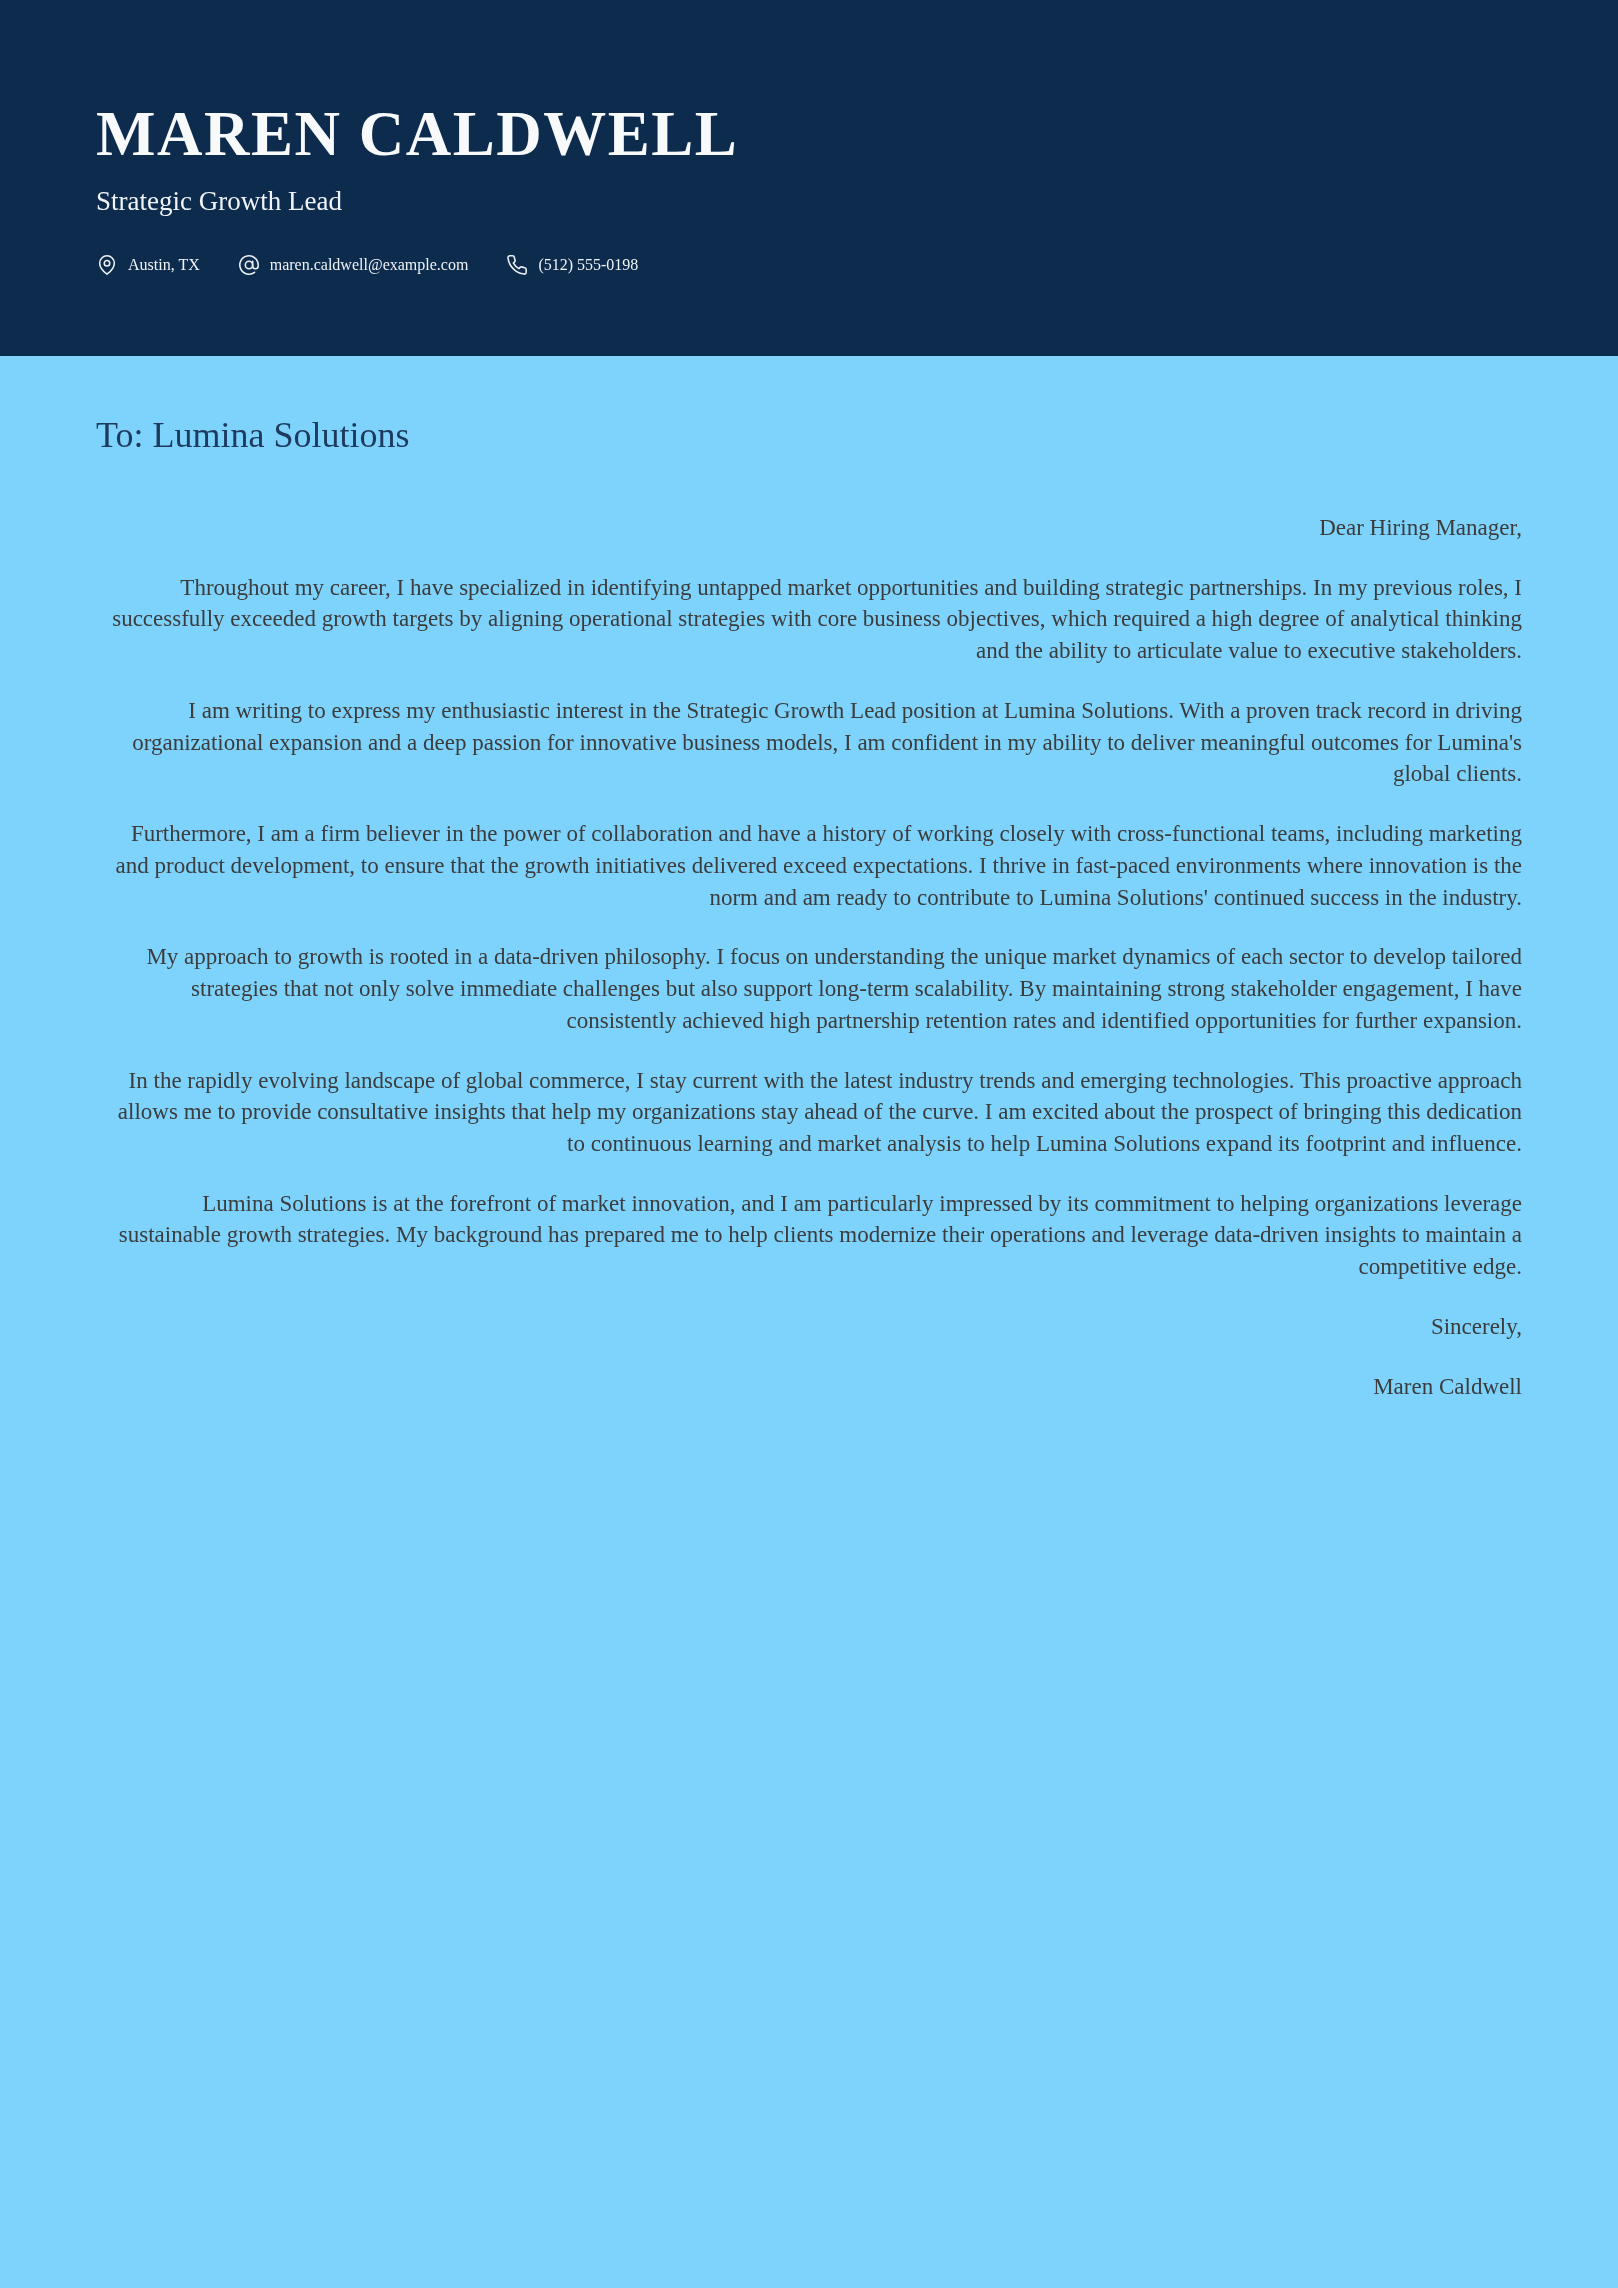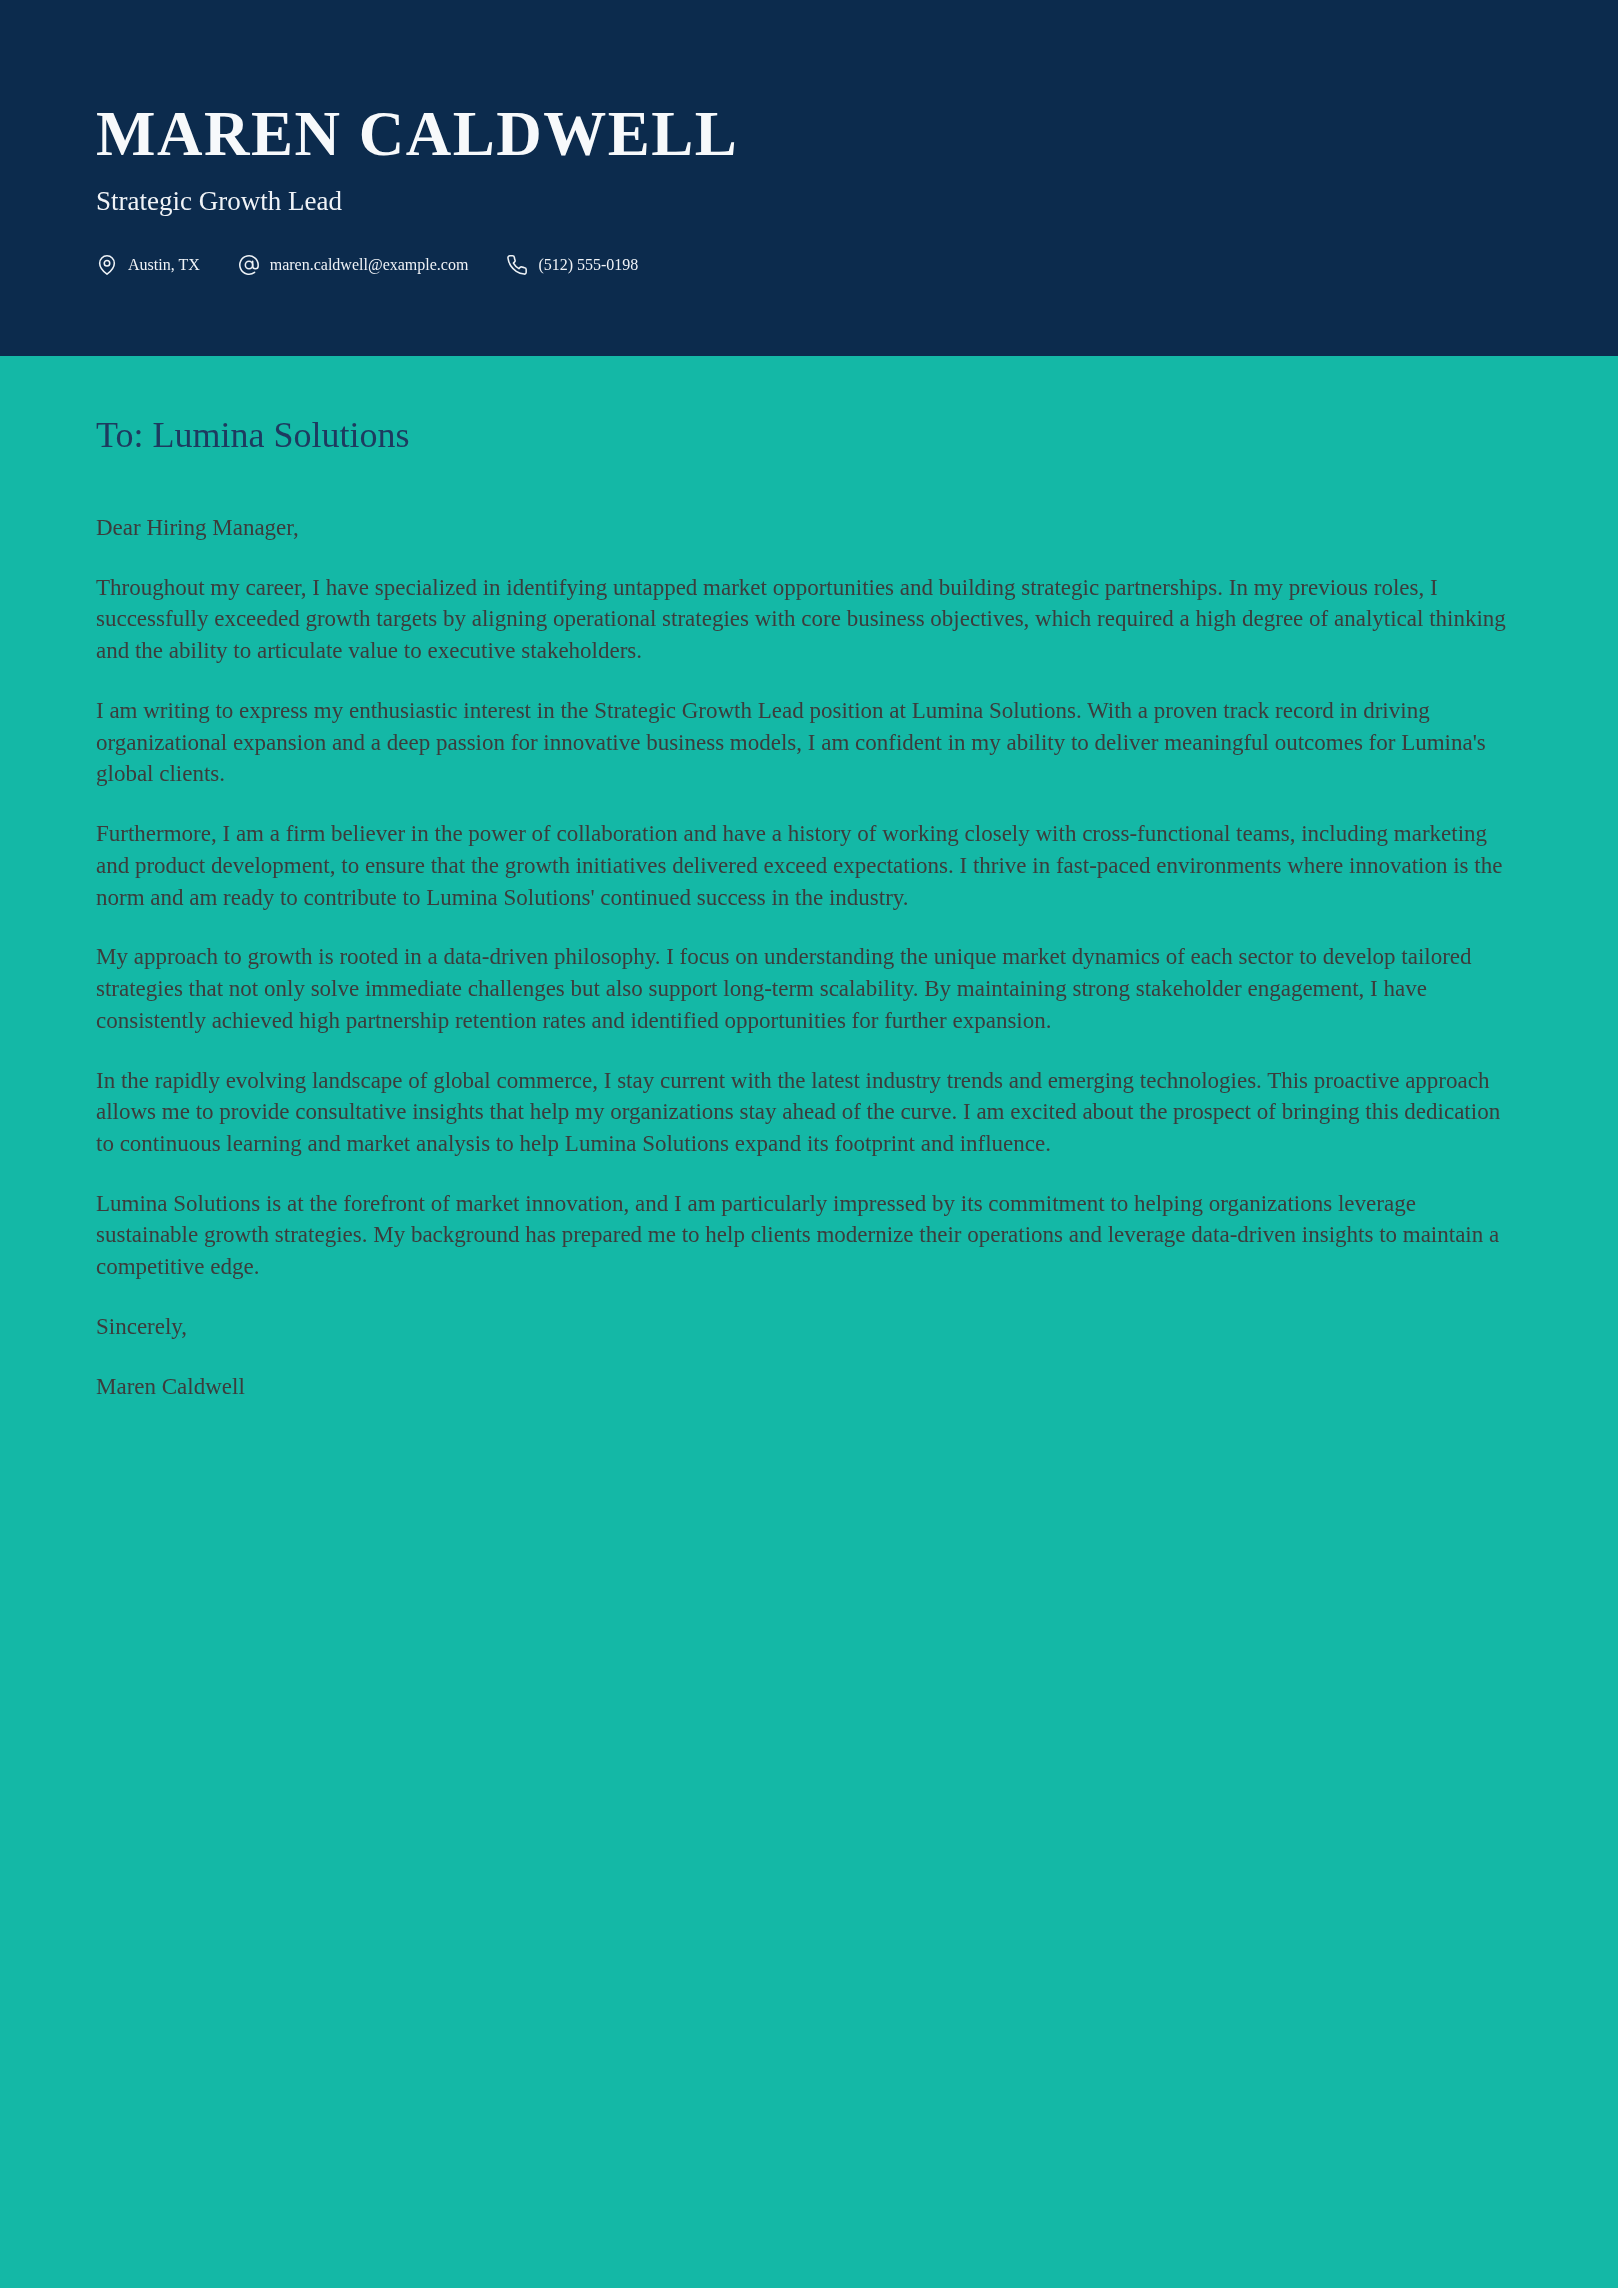--- a/index.html
+++ b/index.html
@@ -7,21 +7,21 @@
   body {
     width: 1618px;
     height: 2288px;
     font-family: "Liberation Serif", serif;
     position: relative;
     overflow: hidden;
   }
   .page {
     width: 1618px;
     height: 2288px;
-    background: #14b8a6;
+    background: #7dd3fc;
   }
   
   .header {
     background: #0c2b4d;
     color: #ffffff;
     height: 356px;
     padding: 103px 96px 0 96px;
   }
   .name {
     font-size: 63px;
@@ -72,20 +72,21 @@
     color: #1e3a5f;
     margin-bottom: 56px;
     font-weight: 400;
   }
   .letter p {
     font-size: 23px;
     line-height: 1.38;
     color: #3c3c3c;
     margin-bottom: 28px;
     max-width: 1430px;
+    text-align: right;
   }
 </style>
 </head>
 <body>
 
 <div class="page">
 
   <header class="header">
     <h1 class="name">MAREN CALDWELL</h1>
 

